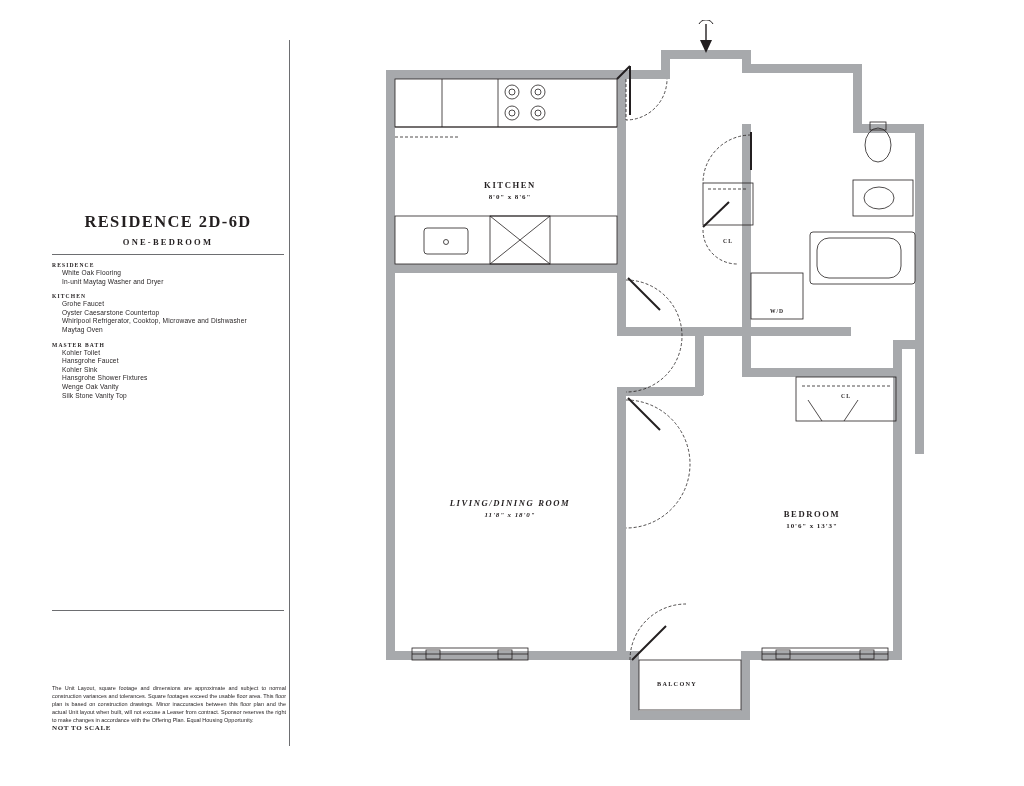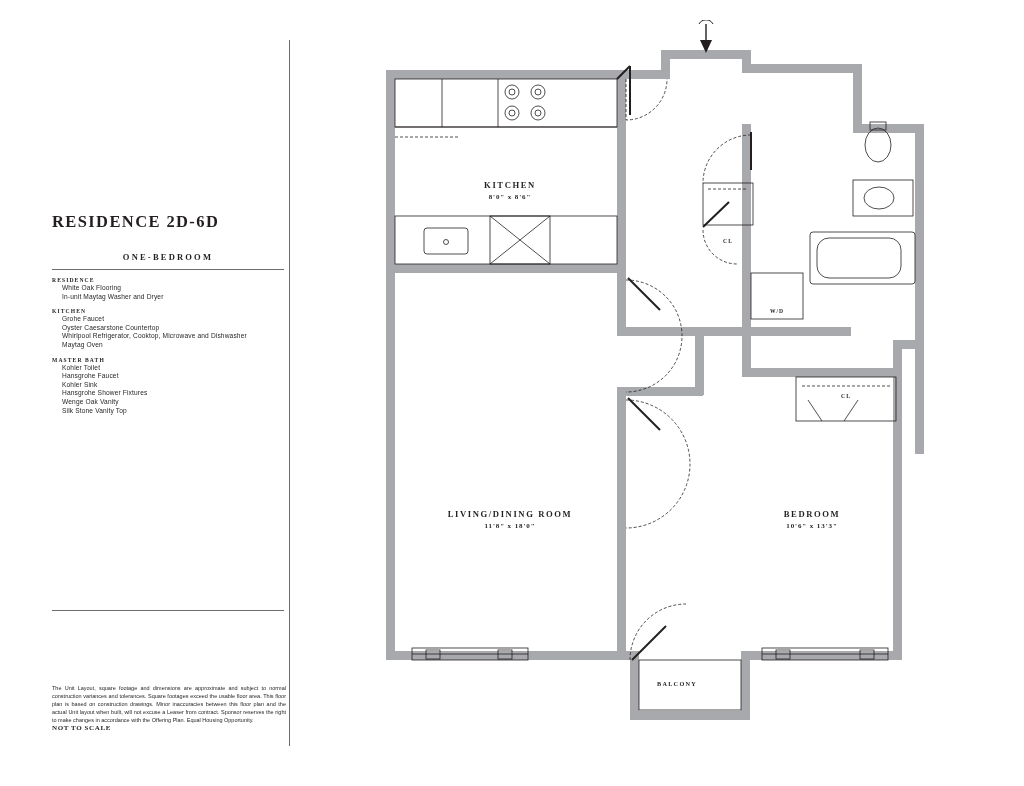--- a/index.html
+++ b/index.html
@@ -35,30 +35,31 @@
     position: absolute;
     left: 52px;
     top: 212px;
     width: 232px;
   }
   .res-title {
     font-family: "Liberation Serif", serif;
     font-weight: bold;
     font-size: 16.5px;
     letter-spacing: 1.4px;
+    text-align: center;
     color: #231f20;
     white-space: nowrap;
   }
   .res-sub {
     font-family: "Liberation Serif", serif;
     font-weight: bold;
     font-size: 8.5px;
     letter-spacing: 2.2px;
     text-align: center;
-    margin-top: 20px;
+    margin-top: 5px;
     color: #231f20;
   }
   .rule {
     height: 1px;
     background: #6d6e71;
     margin-top: 7px;
     width: 232px;
   }
   .spec-group {
     margin-top: 7px;
@@ -328,21 +329,21 @@
         <path d="M370,20 L376,33 L382,20 Z" fill="#231f20" stroke="none"></path>
         <path d="M369,4 A8,8 0 0 1 383,4" stroke-width="1"></path>
       </g>
     </svg>
 
     <div class="rm-label" style="left:110px; top:160px; width:140px;">
       <div class="rm-name">KITCHEN</div>
       <div class="rm-dim">8'0" x 8'6"</div>
     </div>
 
-    <div class="rm-label" style="left:70px; top:489px; width:220px;">
+    <div class="rm-label" style="left:70px; top:478px; width:220px;font-style:italic;">
       <div class="rm-name">LIVING/DINING ROOM</div>
       <div class="rm-dim">11'8" x 18'0"</div>
     </div>
 
     <div class="rm-label" style="left:392px; top:489px; width:180px;text-align:center;">
       <div class="rm-name">BEDROOM</div>
       <div class="rm-dim">10'6" x 13'3"</div>
     </div>
 
     <div class="tiny-label" style="left:373px; top:218px; width:50px;">CL</div>

